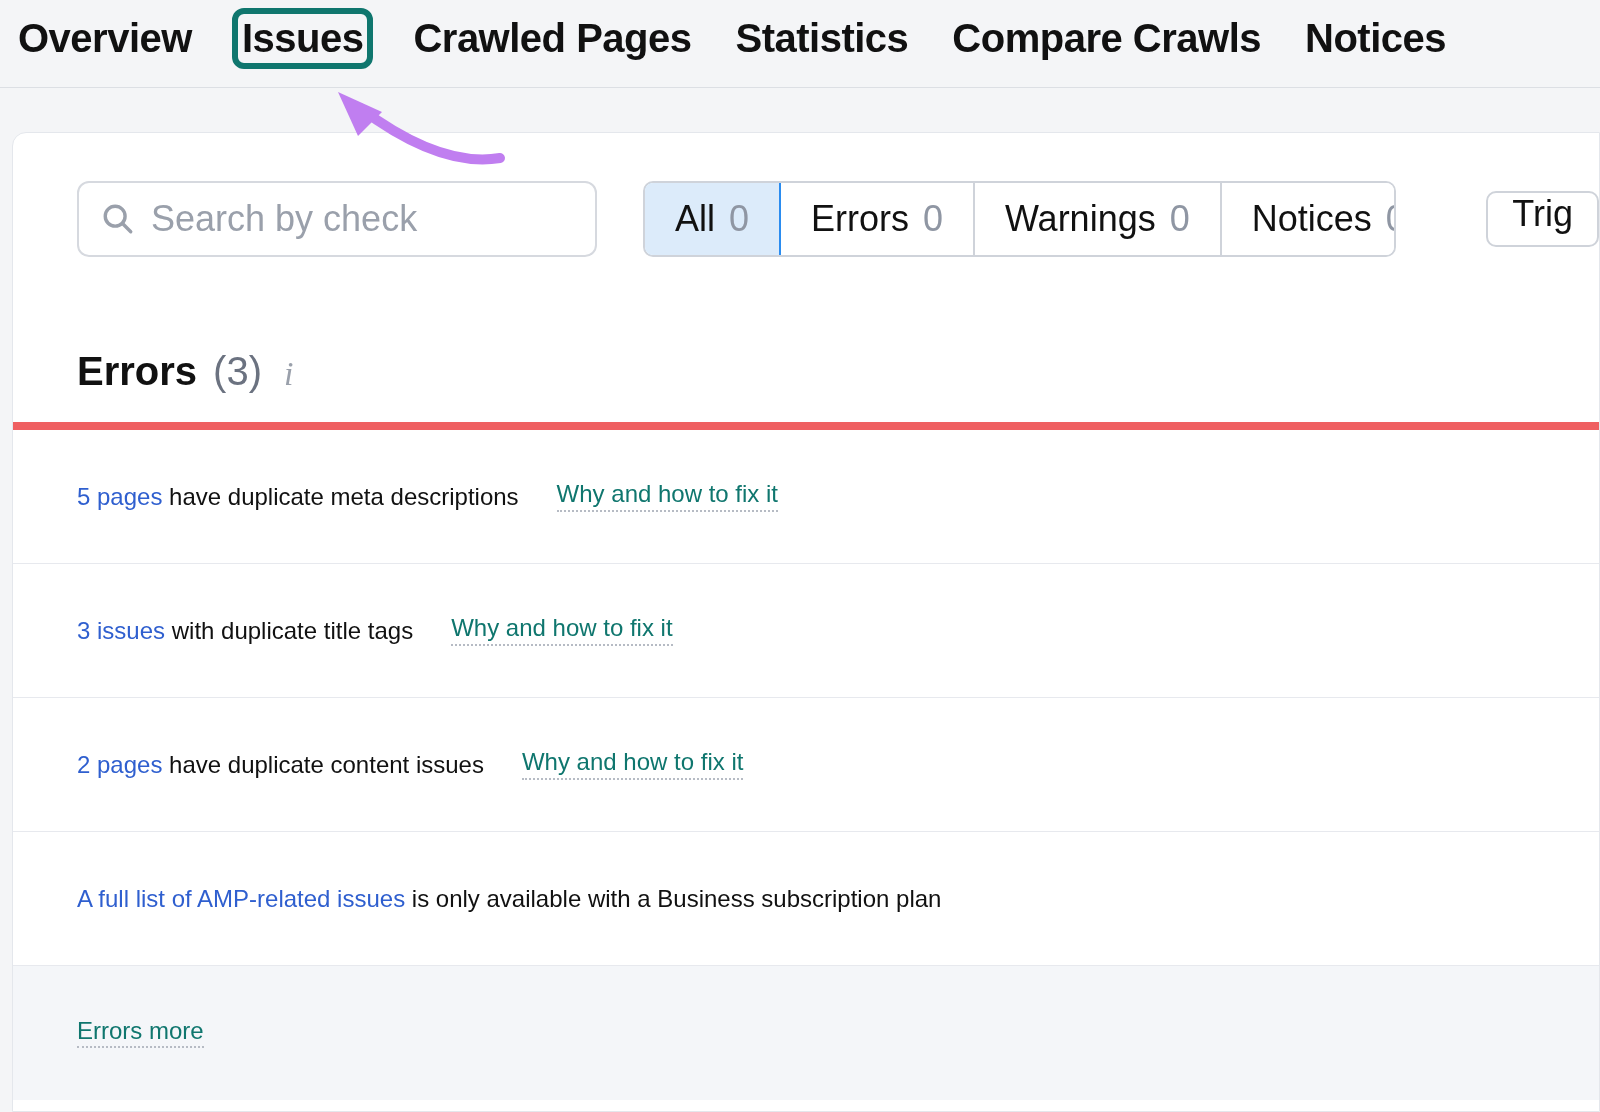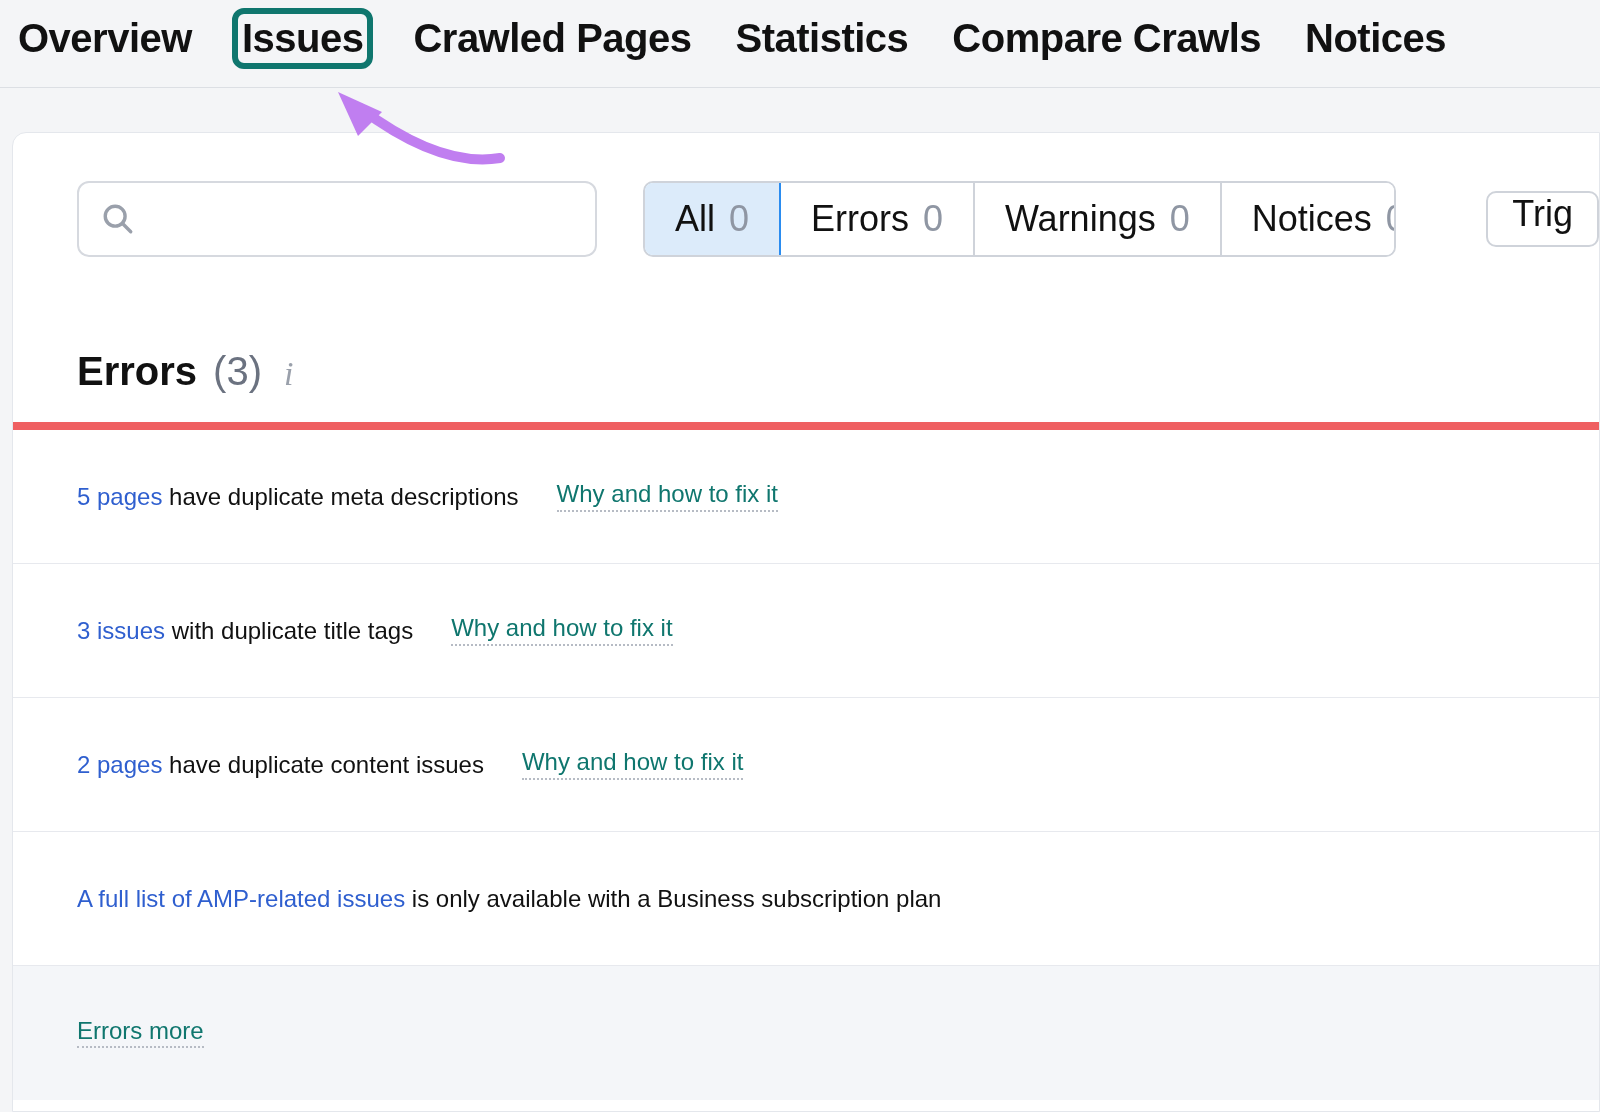--- a/index.html
+++ b/index.html
@@ -195,20 +195,21 @@
 
 <div class="panel">
 
   <div class="toolbar">
 
     <div class="search-wrap">
       <svg width="34" height="34" viewBox="0 0 24 24" fill="none" stroke="#9aa0ab" stroke-width="2.4">
         <circle cx="10" cy="10" r="7"></circle>
         <line x1="21" y1="21" x2="15.2" y2="15.2" stroke-linecap="round"></line>
       </svg>
+      <input class="search-input" type="text" placeholder="Search by check" style="">
     </div>
 
     <div class="filter-group">
       <div class="filter-btn active">
         <span>All</span>
         <span class="filter-count">0</span>
       </div>
       <div class="filter-btn">
         <span>Errors</span>
         <span class="filter-count">0</span>

